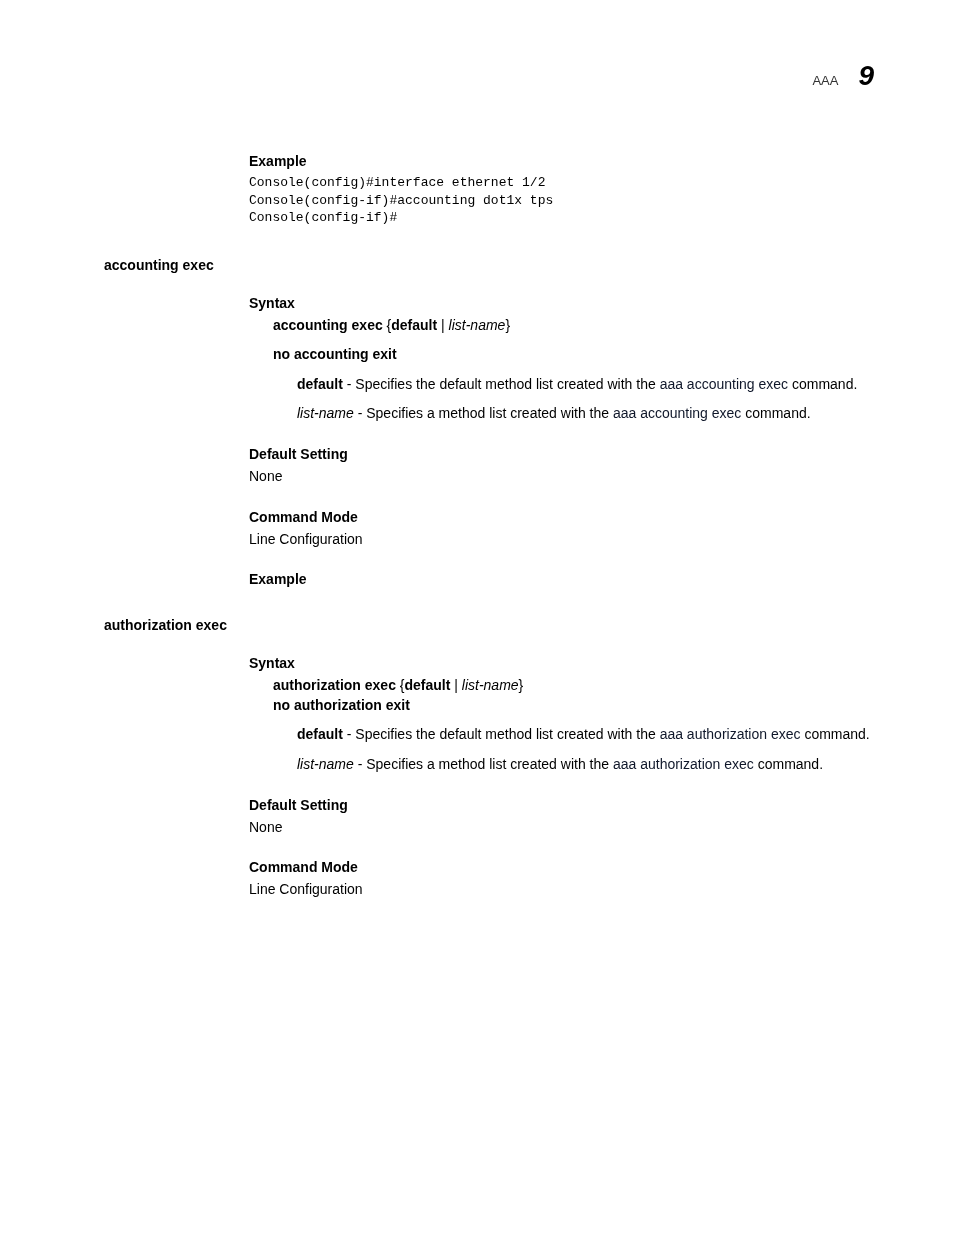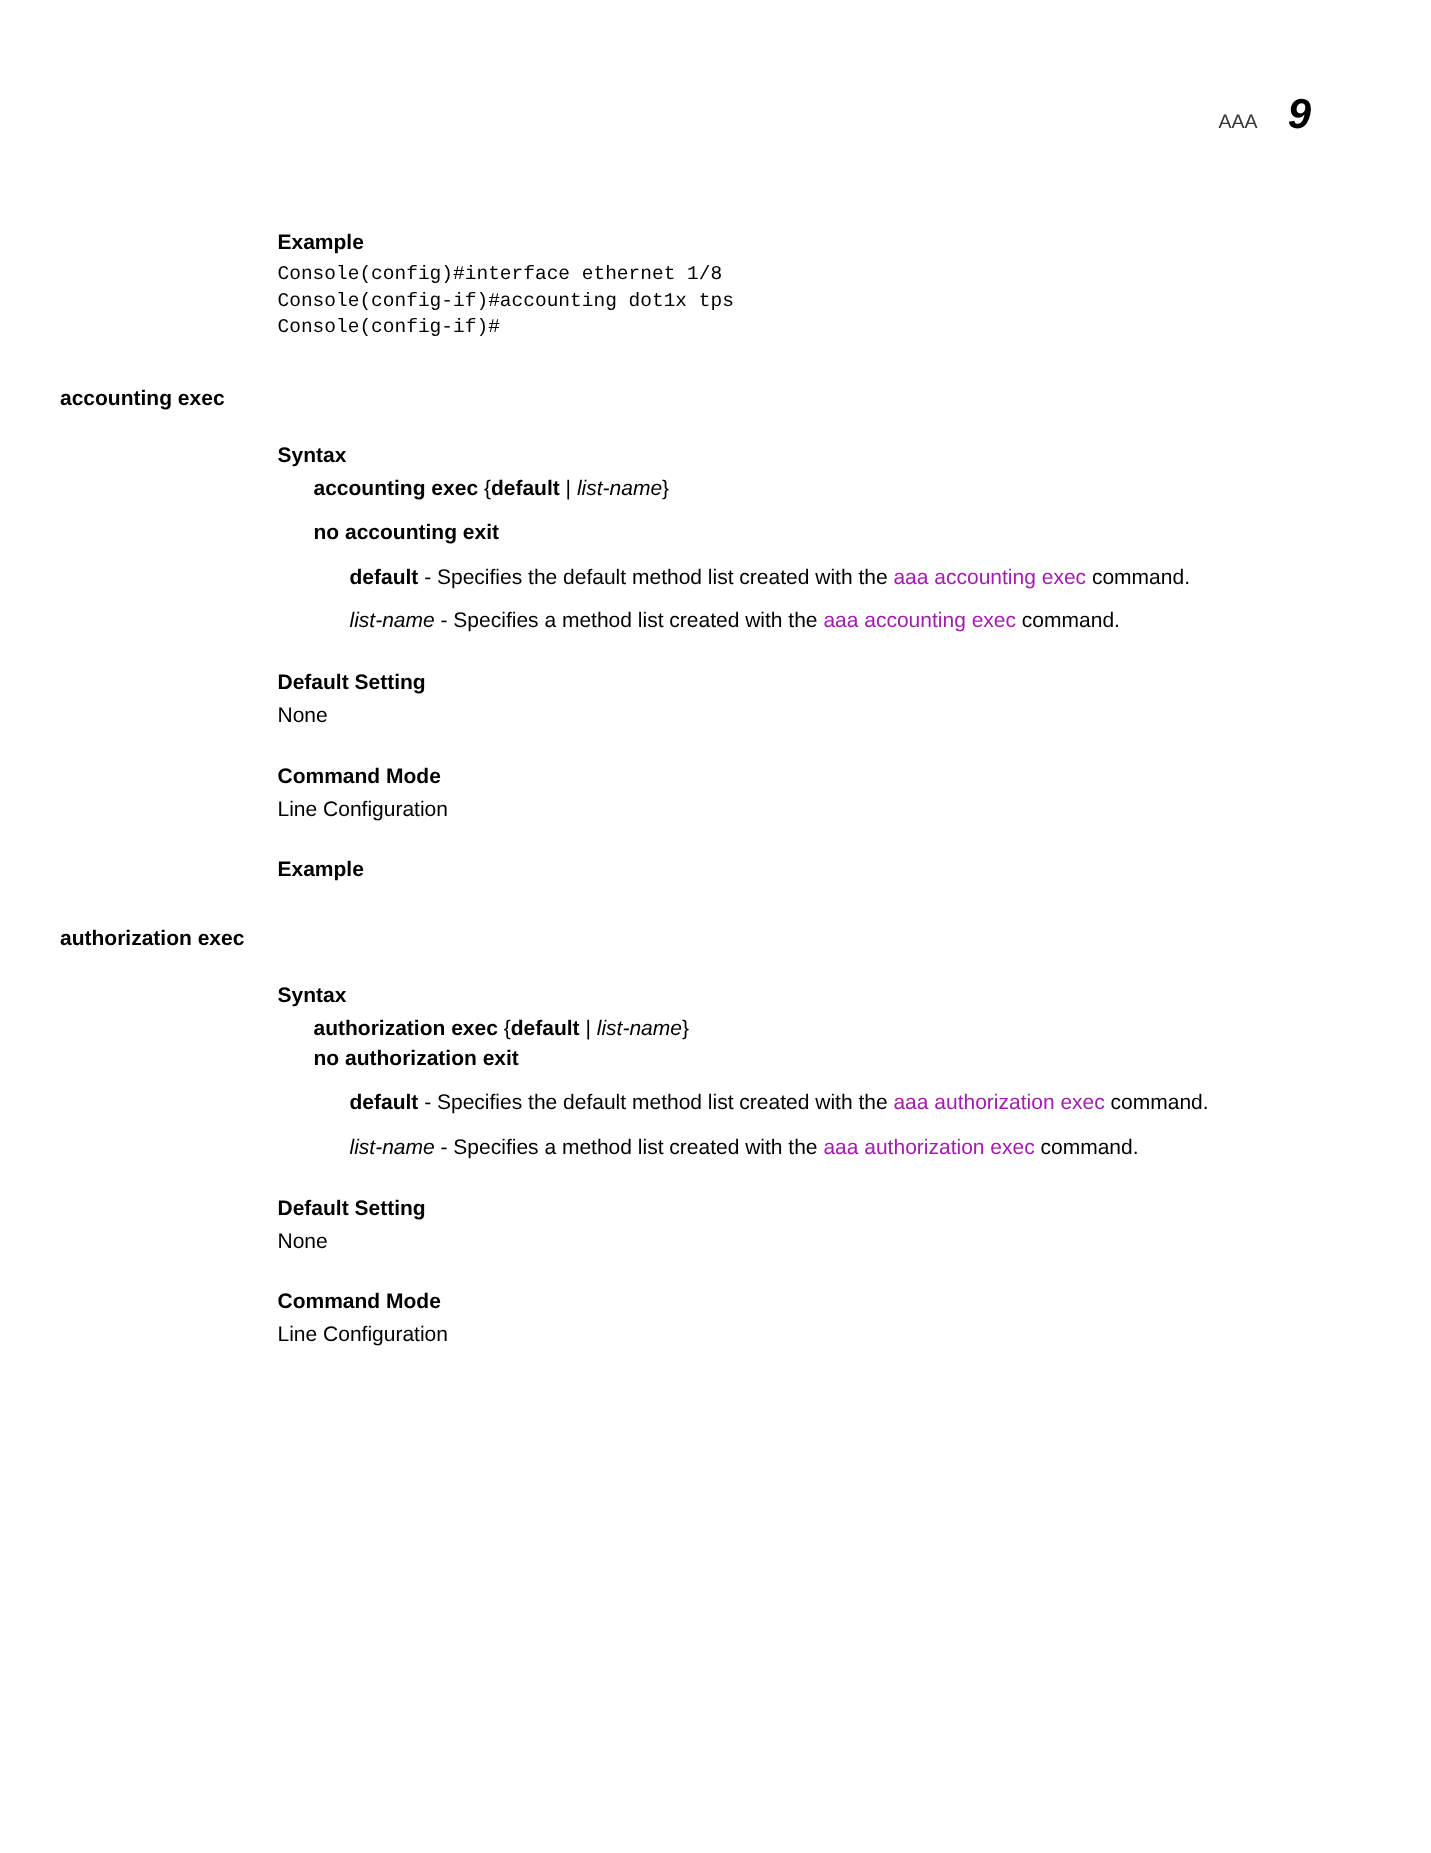--- a/index.html
+++ b/index.html
@@ -8,21 +8,21 @@
     background: #fff;
     font-family: Arial, Helvetica, sans-serif;
     font-size: 14px;
     color: #000;
     width: 954px;
     height: 1235px;
     position: relative;
     box-sizing: border-box;
   }
   .page {
-    padding: 60px 80px 40px 40px;
+    padding: 60px 80px 40px 104px;
     box-sizing: border-box;
     height: 100%;
     position: relative;
   }
   .header-right {
     position: absolute;
     top: 60px;
     right: 80px;
     display: flex;
     align-items: baseline;
@@ -56,21 +56,21 @@
   pre.code {
     font-family: "Courier New", monospace;
     font-size: 13px;
     margin: 3px 0 0 0;
     white-space: pre;
     line-height: 1.35;
   }
   .indent-1 { margin-left: 24px; }
   .indent-2 { margin-left: 48px; }
   p { margin: 4px 0; line-height: 1.4; }
-  .link { color: #a21caf; }
+  .link { color: #0f172a; }
   .footer {
     position: absolute;
     bottom: 38px;
     left: 80px;
     right: 80px;
     display: flex;
     justify-content: space-between;
     font-style: italic;
     font-size: 12px;
     color: #333;
@@ -83,21 +83,21 @@
 <div class="page">
   <div class="header-right">
     <span class="header-label">AAA</span>
     <span class="chapter-number">9</span>
   </div>
 
   <div class="content">
 
     <div class="section-body">
       <div class="heading">Example</div>
-      <pre class="code">Console(config)#interface ethernet 1/8
+      <pre class="code">Console(config)#interface ethernet 1/2
 Console(config-if)#accounting dot1x tps
 Console(config-if)#</pre>
     </div>
 
     <div class="sidebar-heading">accounting exec</div>
 
     <div class="section-body">
 
       <div class="heading">Syntax</div>
       <p class="indent-1">

